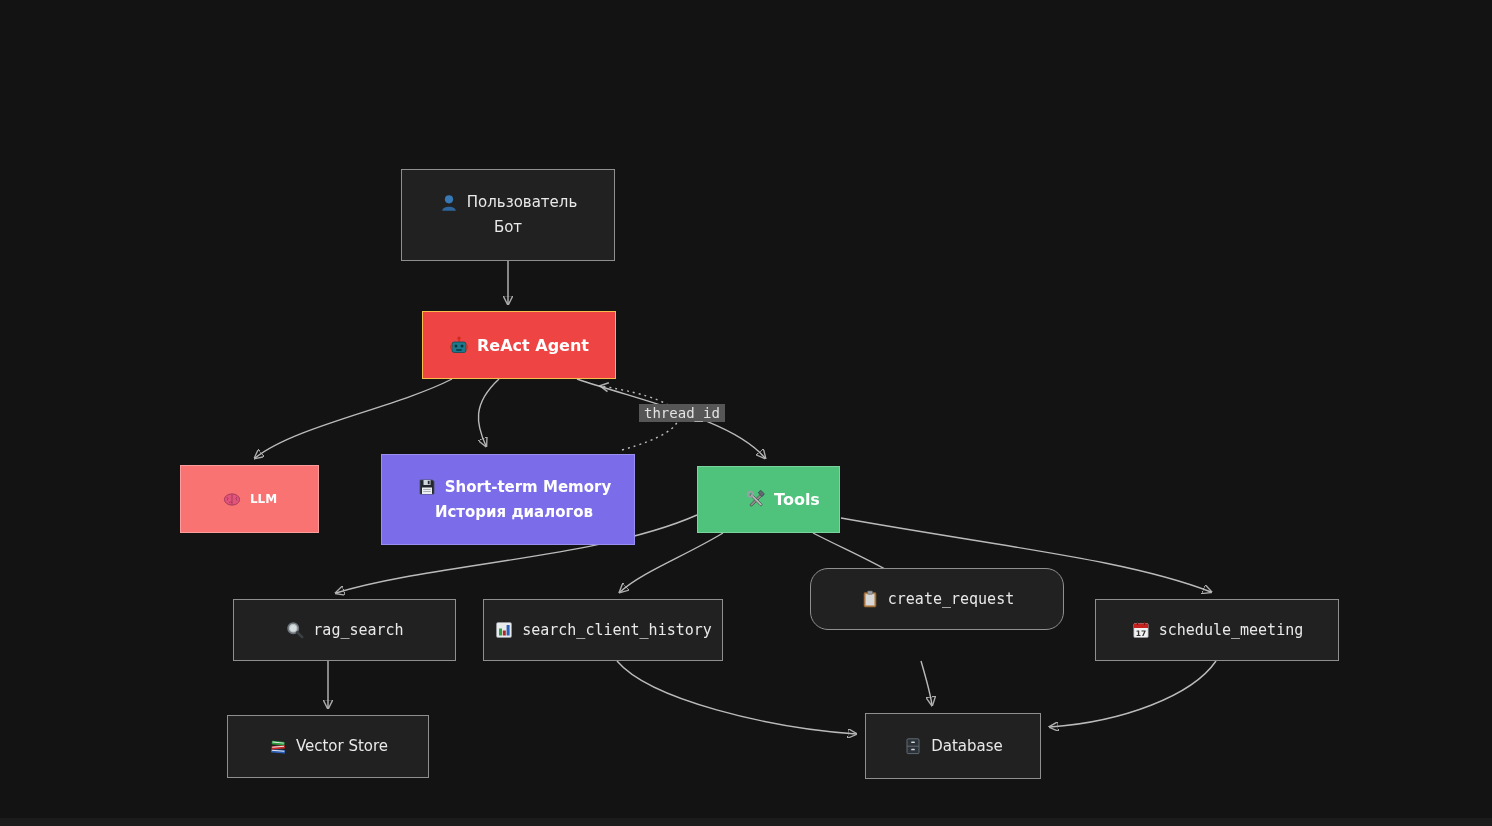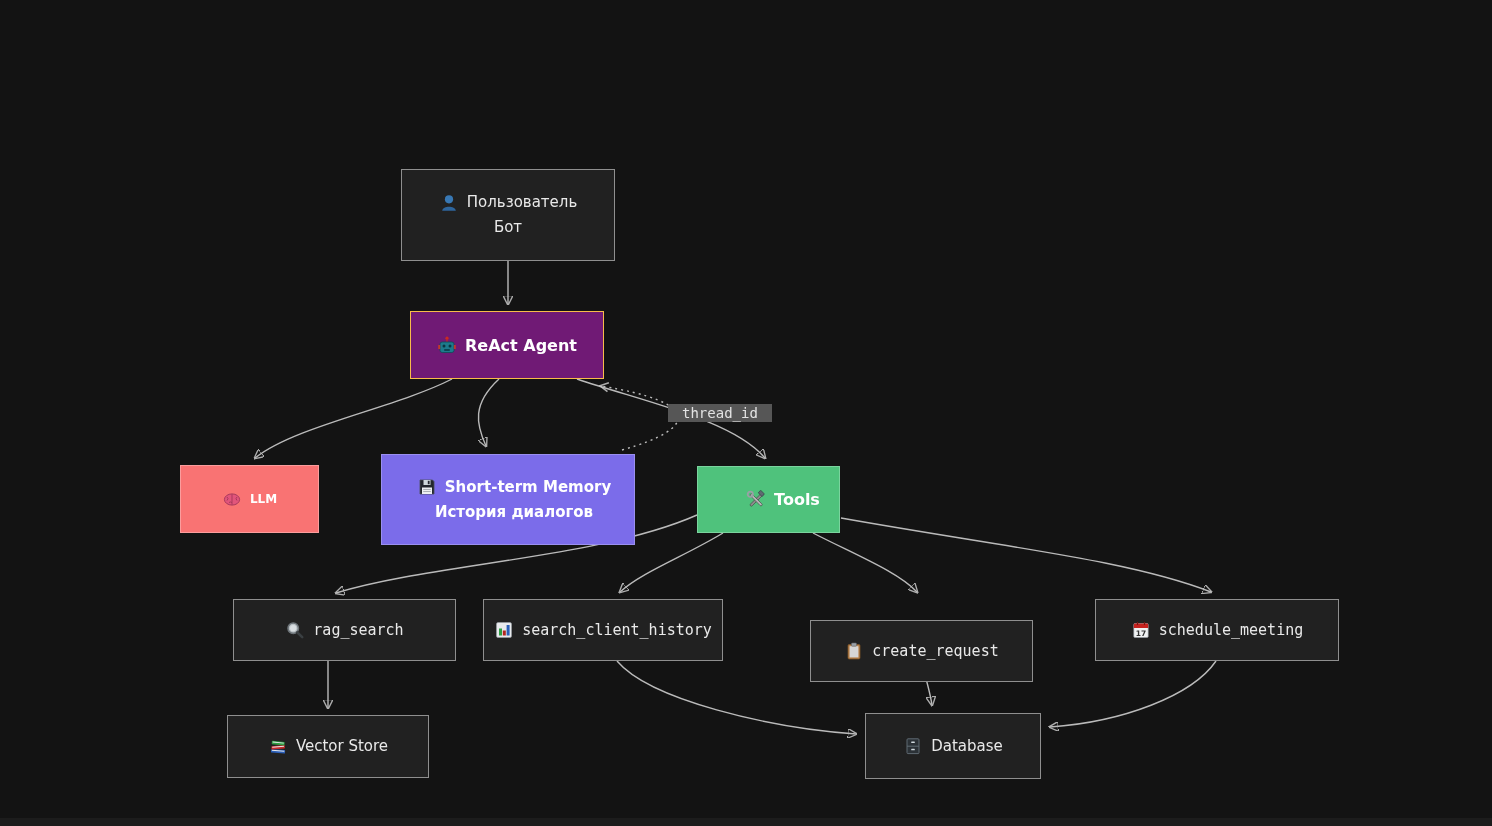--- a/index.html
+++ b/index.html
@@ -41,29 +41,29 @@
   .dark{background:#212121;border:1.5px solid #8f8f8f;}
   .code{font-family:"DejaVu Sans Mono", monospace;font-size:15px;}
 
   .node-user    {left:401px;top:169px;width:214px;height:92px;}
   .node-agent   {left:410px;top:311px;width:194px;height:68px;background:#f6a40e;border:1.5px solid #f8bc4a;color:#fff;font-weight:bold;font-size:16px;}
   .node-llm     {left:180px;top:465px;width:139px;height:68px;background:#f97373;border:1.5px solid #fb9d9d;color:#fff;font-weight:bold;font-size:12px;}
   .node-memory  {left:381px;top:454px;width:254px;height:91px;background:#7b6cea;border:1.5px solid #9a8ff0;color:#fff;font-weight:bold;padding-left:12px;}
   .node-tools   {left:697px;top:466px;width:143px;height:67px;background:#4fc27c;border:1.5px solid #7bd49e;color:#fff;font-weight:bold;font-size:16px;}
   .node-rag     {left:233px;top:599px;width:223px;height:62px;}
   .node-sch     {left:483px;top:599px;width:240px;height:62px;}
-  .node-create  {left:810px;top:620px;width:223px;height:62px;}
+  .node-create  {left:810px;top:568px;width:254px;height:62px;border-radius:18px;}
   .node-schedule{left:1095px;top:599px;width:244px;height:62px;}
   .node-vector  {left:227px;top:715px;width:202px;height:63px;}
   .node-db      {left:865px;top:713px;width:176px;height:66px;}
 
   .edge-label{
-    position:absolute;left:668px;top:404px;z-index:3;
+    position:absolute;left:639px;top:404px;z-index:3;
     font-family:"DejaVu Sans Mono", monospace;font-size:14px;
-    color:#e3e3e3;background:#565656;padding:1px 14px;
+    color:#e3e3e3;background:#565656;padding:1px 5px;
   }
 
   .bottom-bar{position:absolute;left:0;bottom:0;width:100%;height:8px;background:#1c1c1c;z-index:4;}
 </style>
 </head>
 <body>
 
 <div class="stage" style="background: rgb(19, 19, 19);">
 
 
@@ -99,21 +99,21 @@
         <svg viewBox="0 0 20 20">
             <circle cx="10" cy="6.3" r="4.1" fill="#3878b4"></circle>
             <path d="M3.2,17.8 C3.8,12.4 16.2,12.4 16.8,17.8 Z" fill="#2e659c"></path>
           </svg>
       </span>
       <span>Пользователь</span>
     </div>
     <div class="line">Бот</div>
   </div>
 
-  <div class="node node-agent" style="background: #701a75;">
+  <div class="node node-agent" style="background: #ef4444; margin-left: 12px;">
     <div class="line">
       <span class="icon">
         <svg viewBox="0 0 20 20">
           <circle cx="10" cy="3.2" r="1.6" fill="#cc2a1f"></circle>
             <line x1="10" y1="4.5" x2="10" y2="7" stroke="#cc2a1f" stroke-width="1.2"></line>
           <rect x="3" y="7" width="14" height="10.5" rx="2.2" fill="#1d7a8c" stroke="#0e4b57" stroke-width="0.8"></rect>
           <rect x="1.2" y="10" width="2" height="4" fill="#c0392b"></rect>
             <rect x="16.8" y="10" width="2" height="4" fill="#c0392b"></rect>
           <circle cx="7" cy="11" r="1.5" fill="#0a3540"></circle>
             <circle cx="13" cy="11" r="1.5" fill="#0a3540"></circle>

